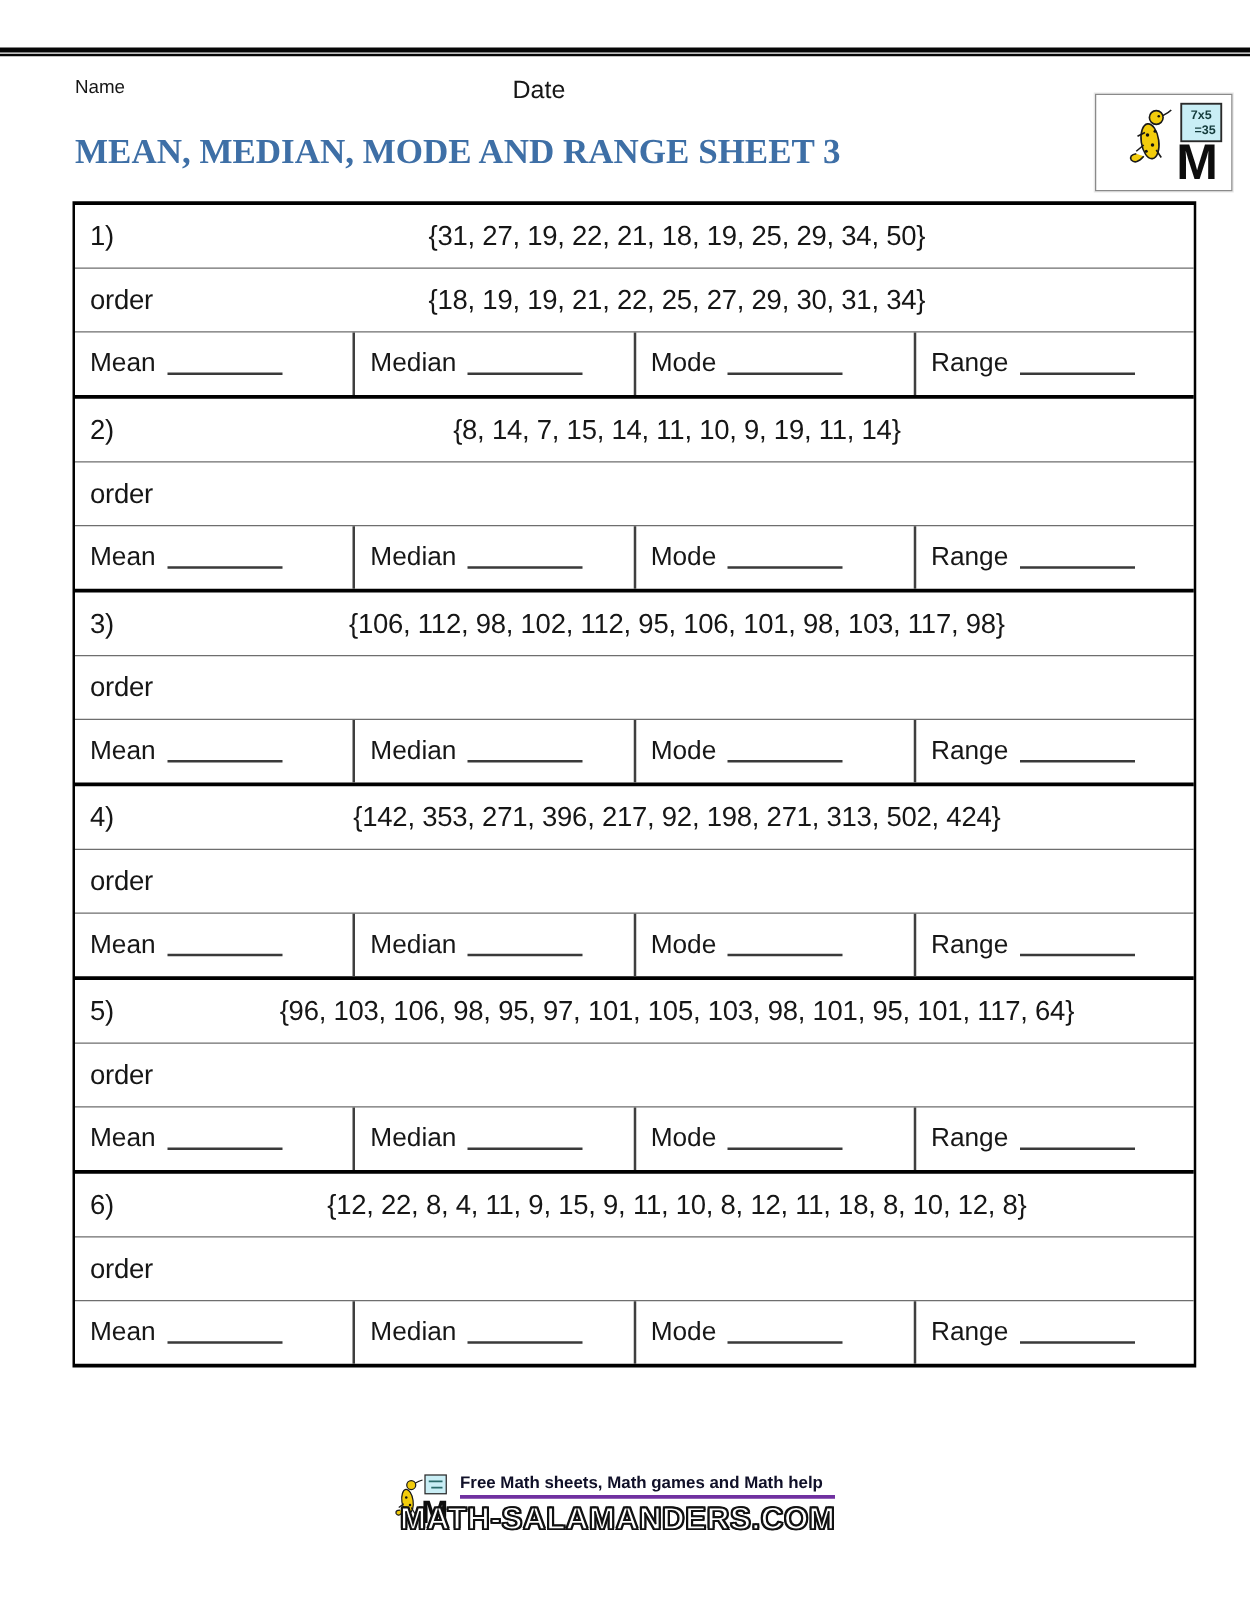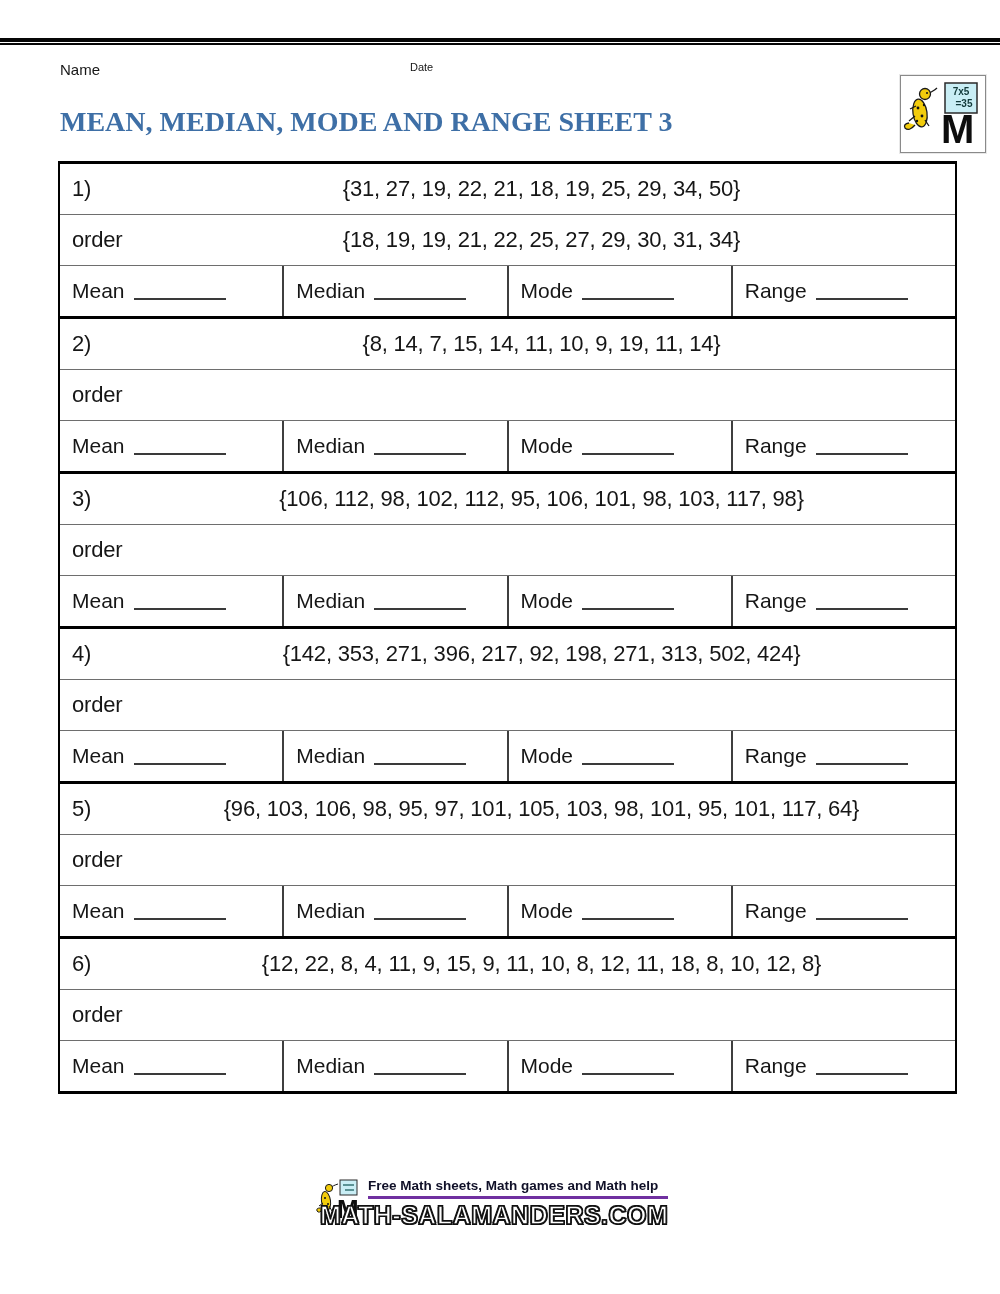--- a/index.html
+++ b/index.html
@@ -17,28 +17,29 @@
     margin-top: 38px;
     height: 1px;
     border-top: 4px solid #060606;
     border-bottom: 2px solid #060606;
     background: #ffffff;
   }
 
   .header { position: relative; padding: 0 40px 0 60px; }
   .meta-row { position: relative; margin-top: 16px; height: 20px; }
   .name-label { position: absolute; left: 0; top: 0; font-size: 15px; }
-  .date-label { position: absolute; left: 350px; top: 0; font-size: 11px; }
+  .date-label { position: absolute; left: 350px; top: 0; font-size: 20px; }
 
   .logo-box {
     position: absolute; top: 14px; right: 14px;
     width: 84px; height: 76px;
     background: #ffffff;
     border: 1px solid #8a8a8a;
     box-shadow: 0 0 0 1px #e8e8e8;
+    padding-left: 24px;
   }
 
   .page-title {
     margin-top: 26px;
     font-family: "Liberation Serif", serif;
     font-size: 28px;
     line-height: 30px;
     color: #3e6fa6;
     letter-spacing: 0px;
     font-weight: bold;

